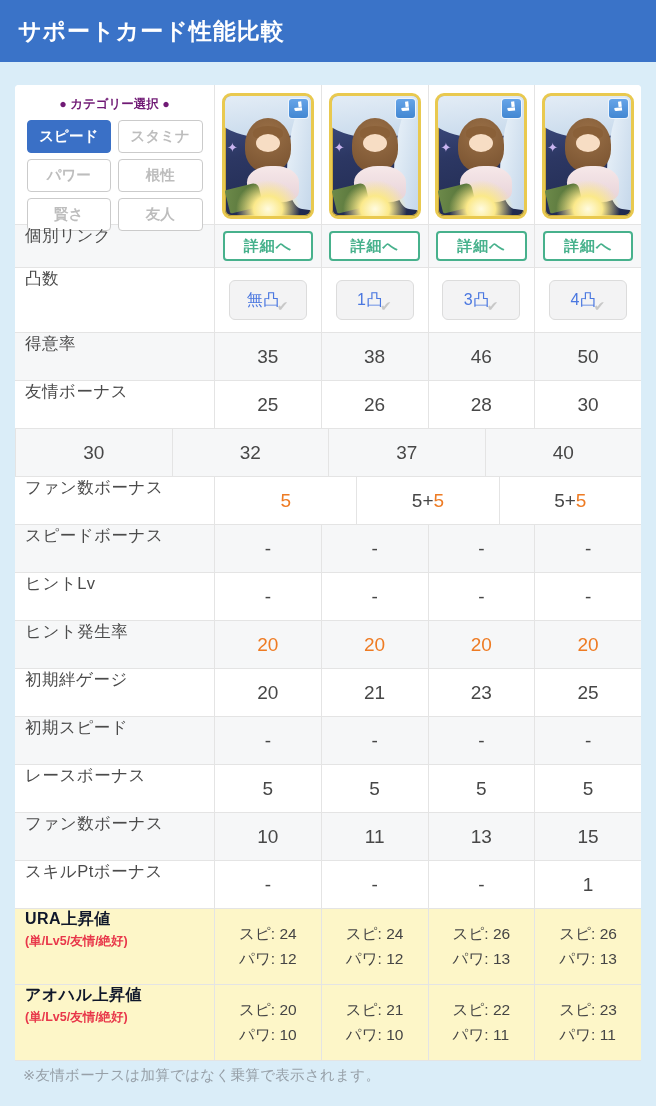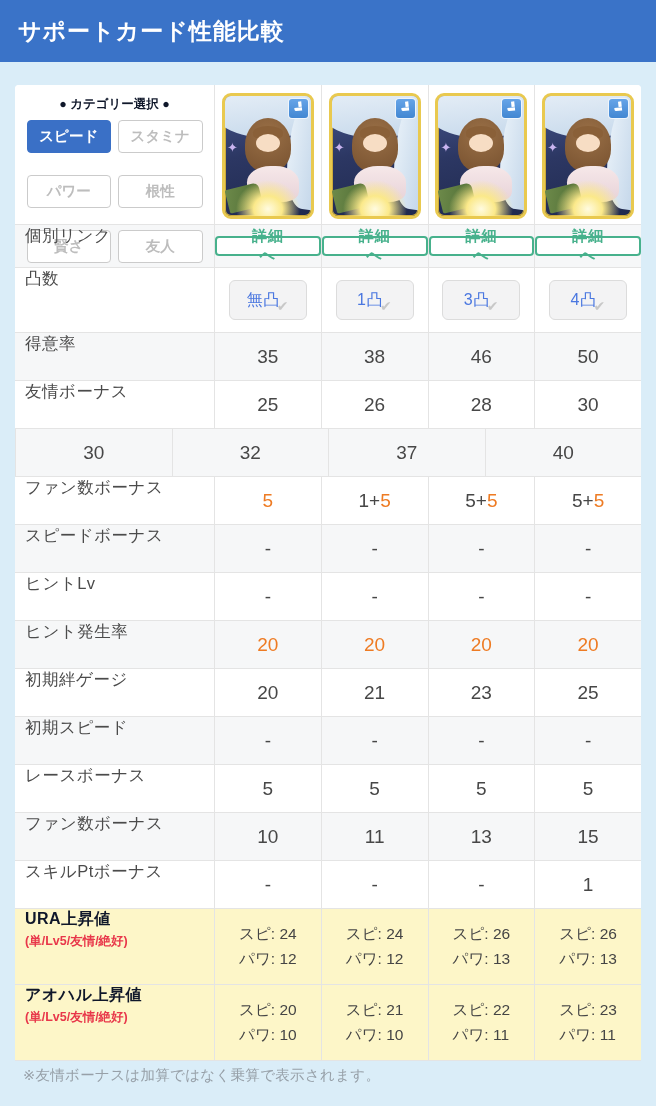--- a/index.html
+++ b/index.html
@@ -39,24 +39,24 @@
   .row-label { font-size:16.5px; color:#4b4b4b; font-weight:500; letter-spacing:.5px; }
   .value-cell {
     flex:1 1 0; border-left:1px solid #e4e4e4;
     display:flex; align-items:center; justify-content:center;
   }
   .stat-val { font-size:19px; color:#474747; font-weight:500; }
   .stat-val .orange { color:#ee7b23; }
 
   
   .category-panel { padding-left:0; justify-content:flex-start; }
-  .cat-heading { margin-top:11px; text-align:center; font-size:12.5px; font-weight:bold; color:#0f172a; }
+  .cat-heading { margin-top:11px; text-align:center; font-size:12.5px; font-weight:bold; color:#701a75; }
   .cat-grid {
     width:176px; margin:7px auto 0;
-    display:grid; grid-template-columns:1fr 1fr; gap:22px 7px;
+    display:grid; grid-template-columns:1fr 1fr; gap:6px 7px;
   }
   .cat-btn {
     height:33px; border-radius:4px; font-size:14.5px; font-weight:bold;
     display:flex; align-items:center; justify-content:center; cursor:pointer;
     background:#fff; color:#bdbdbd; border:1px solid #cbcbcb;
     font-family:inherit;
   }
   .cat-btn.active { background:#3a70c6; color:#fff; border:1px solid #3a70c6; }
 
   
@@ -84,21 +84,21 @@
   .card .glow { position:absolute; bottom:-22px; left:50%; transform:translateX(-50%);
     width:64px; height:58px;
     background:radial-gradient(closest-side,#fffbe0 0%,#fbe98a 45%,rgba(251,233,138,0) 100%); }
   .card .star { position:absolute; top:44px; left:2px; color:#c9b4f0; font-size:13px; }
   .card .badge { position:absolute; top:2px; right:2px; width:21px; height:21px; border-radius:4px;
     background:linear-gradient(#66a4e8,#4287d2); border:1px solid rgba(255,255,255,.9);
     display:flex; align-items:center; justify-content:center; }
 
   
   .detail-btn {
-    min-width:74px; height:20px; padding:0 28px;
+    min-width:74px; height:30px; padding:0 19px;
     background:#fff; border:2px solid #47b18c; border-radius:4px;
     color:#47b18c; font-size:15px; font-weight:bold; cursor:pointer;
     display:flex; align-items:center; justify-content:center;
     font-family:inherit; letter-spacing:1px;
   }
   .lb-select {
     width:78px; height:40px; background:#f3f3f4; border:1px solid #dcdcdc; border-radius:6px;
     display:flex; align-items:center; justify-content:center; cursor:pointer;
     color:#4a77e0; font-size:16px; font-weight:500; letter-spacing:.5px; position:relative;
   }
@@ -301,23 +301,20 @@
         </div>
       </div>
       <div class="t-row row-values">
         <div class="label-cell">
           <span class="row-label">ファン数ボーナス</span>
         </div>
         <div class="value-cell">
           <span class="stat-val"><span class="orange">5</span></span>
         </div>
         <div class="value-cell">
-          <span class="stat-val"><span>1+</span><span class="orange">5</span></span>
-        </div>
-        <div class="value-cell">
           <span class="stat-val"><span>5+</span><span class="orange">5</span></span>
         </div>
         <div class="value-cell">
           <span class="stat-val"><span>5+</span><span class="orange">5</span></span>
         </div>
       </div>
       <div class="t-row row-values stripe">
         <div class="label-cell">
           <span class="row-label">スピードボーナス</span>
         </div>

